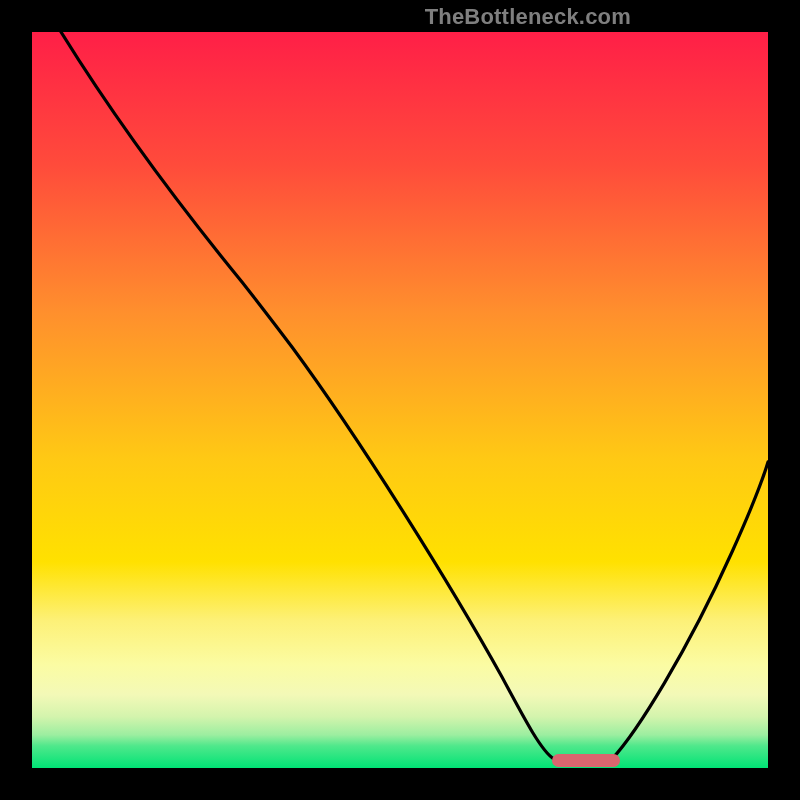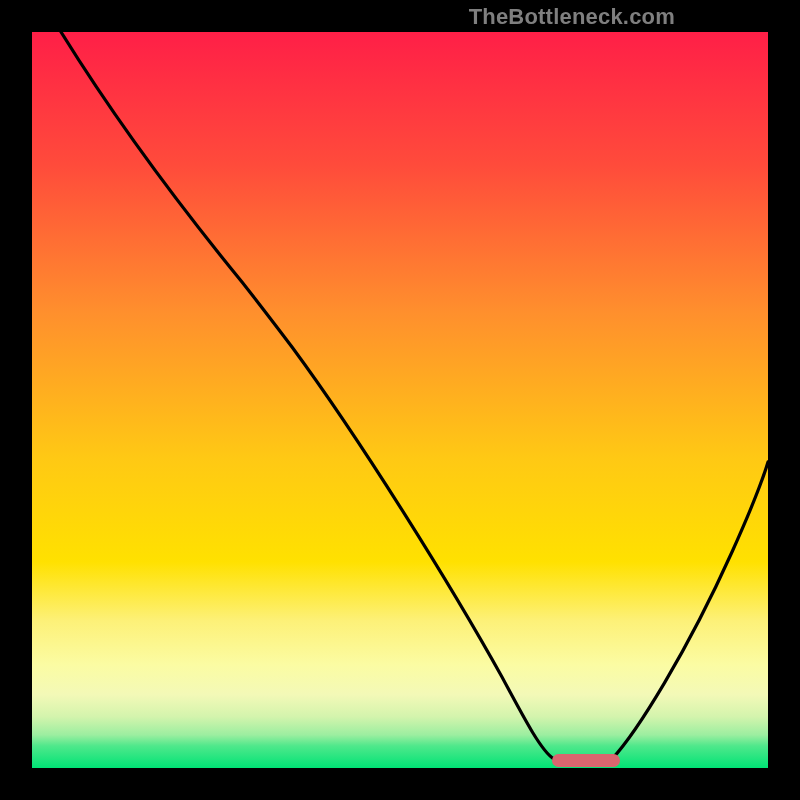--- a/index.html
+++ b/index.html
@@ -1,16 +1,16 @@
 <!DOCTYPE html>
 <html><head>
 <meta charset="utf-8">
 <style>
   html,body{margin:0;padding:0;width:800px;height:800px;background:#000;overflow:hidden;}
-  .wrap{position:relative;width:645px;height:800px;background:#000;padding-left:44px;}
+  .wrap{position:relative;width:645px;height:800px;background:#000;}
   .attrib{position:absolute;top:4px;right:14px;color:#7f7f7f;font-family:Arial,Helvetica,sans-serif;font-size:22px;font-weight:600;letter-spacing:0.2px;}
   .plot{position:absolute;left:32px;top:32px;width:736px;height:736px;}
   svg{display:block;}
 </style>
 </head>
 <body>
 
 <div class="wrap">
   <div class="attrib">TheBottleneck.com</div>
   <div class="plot">

